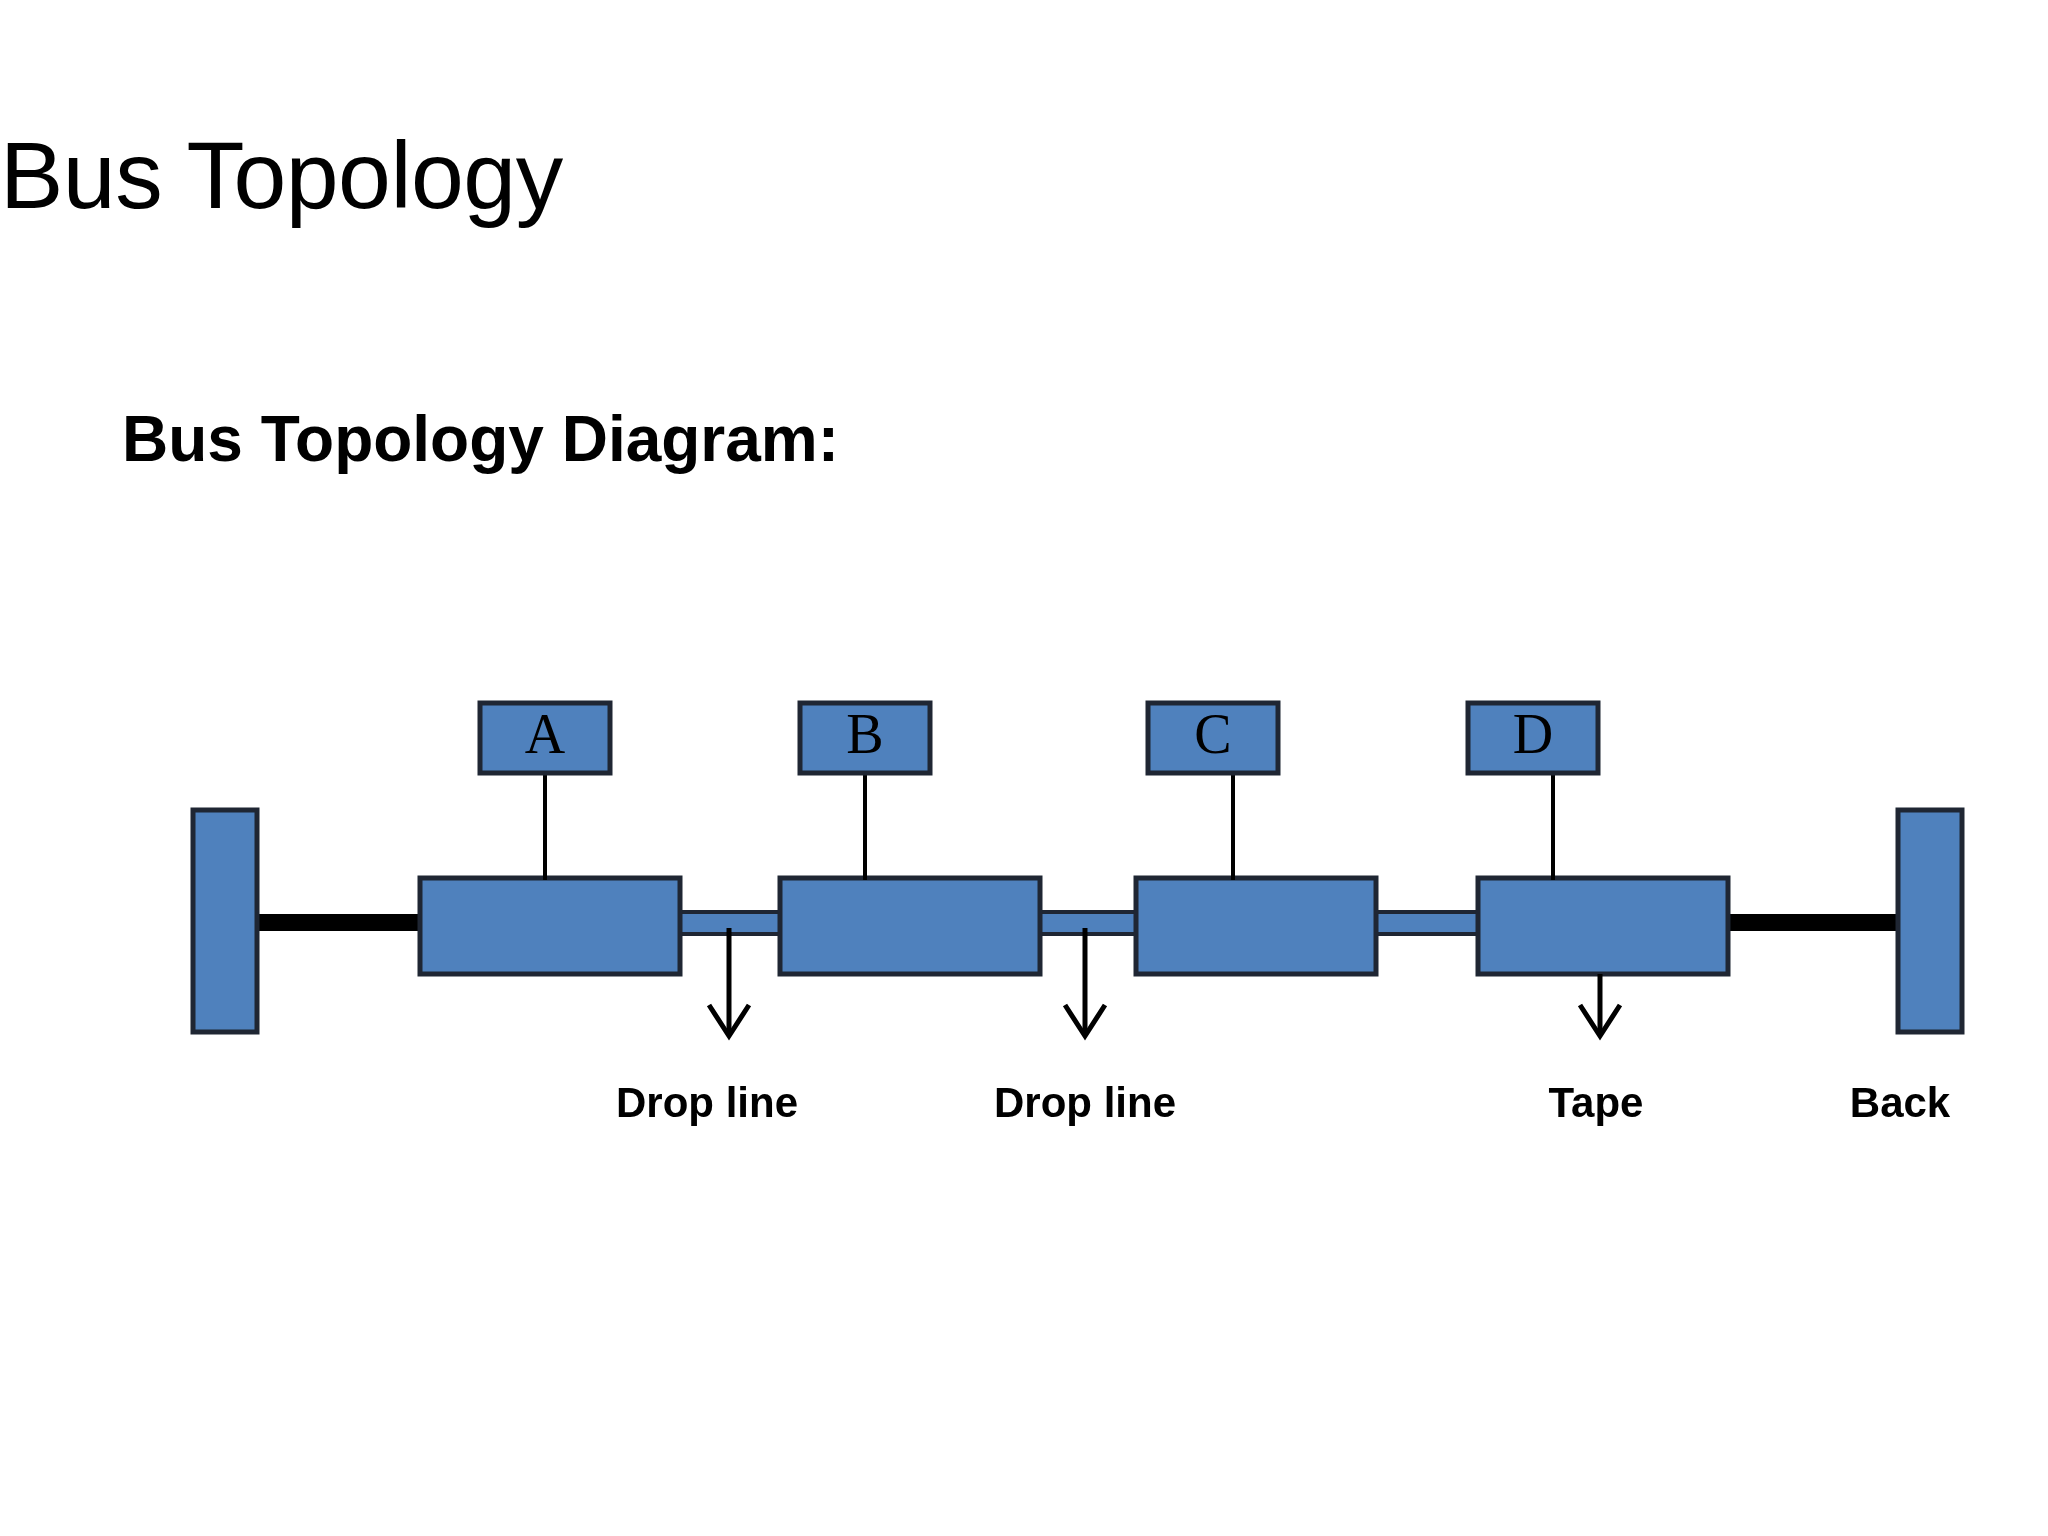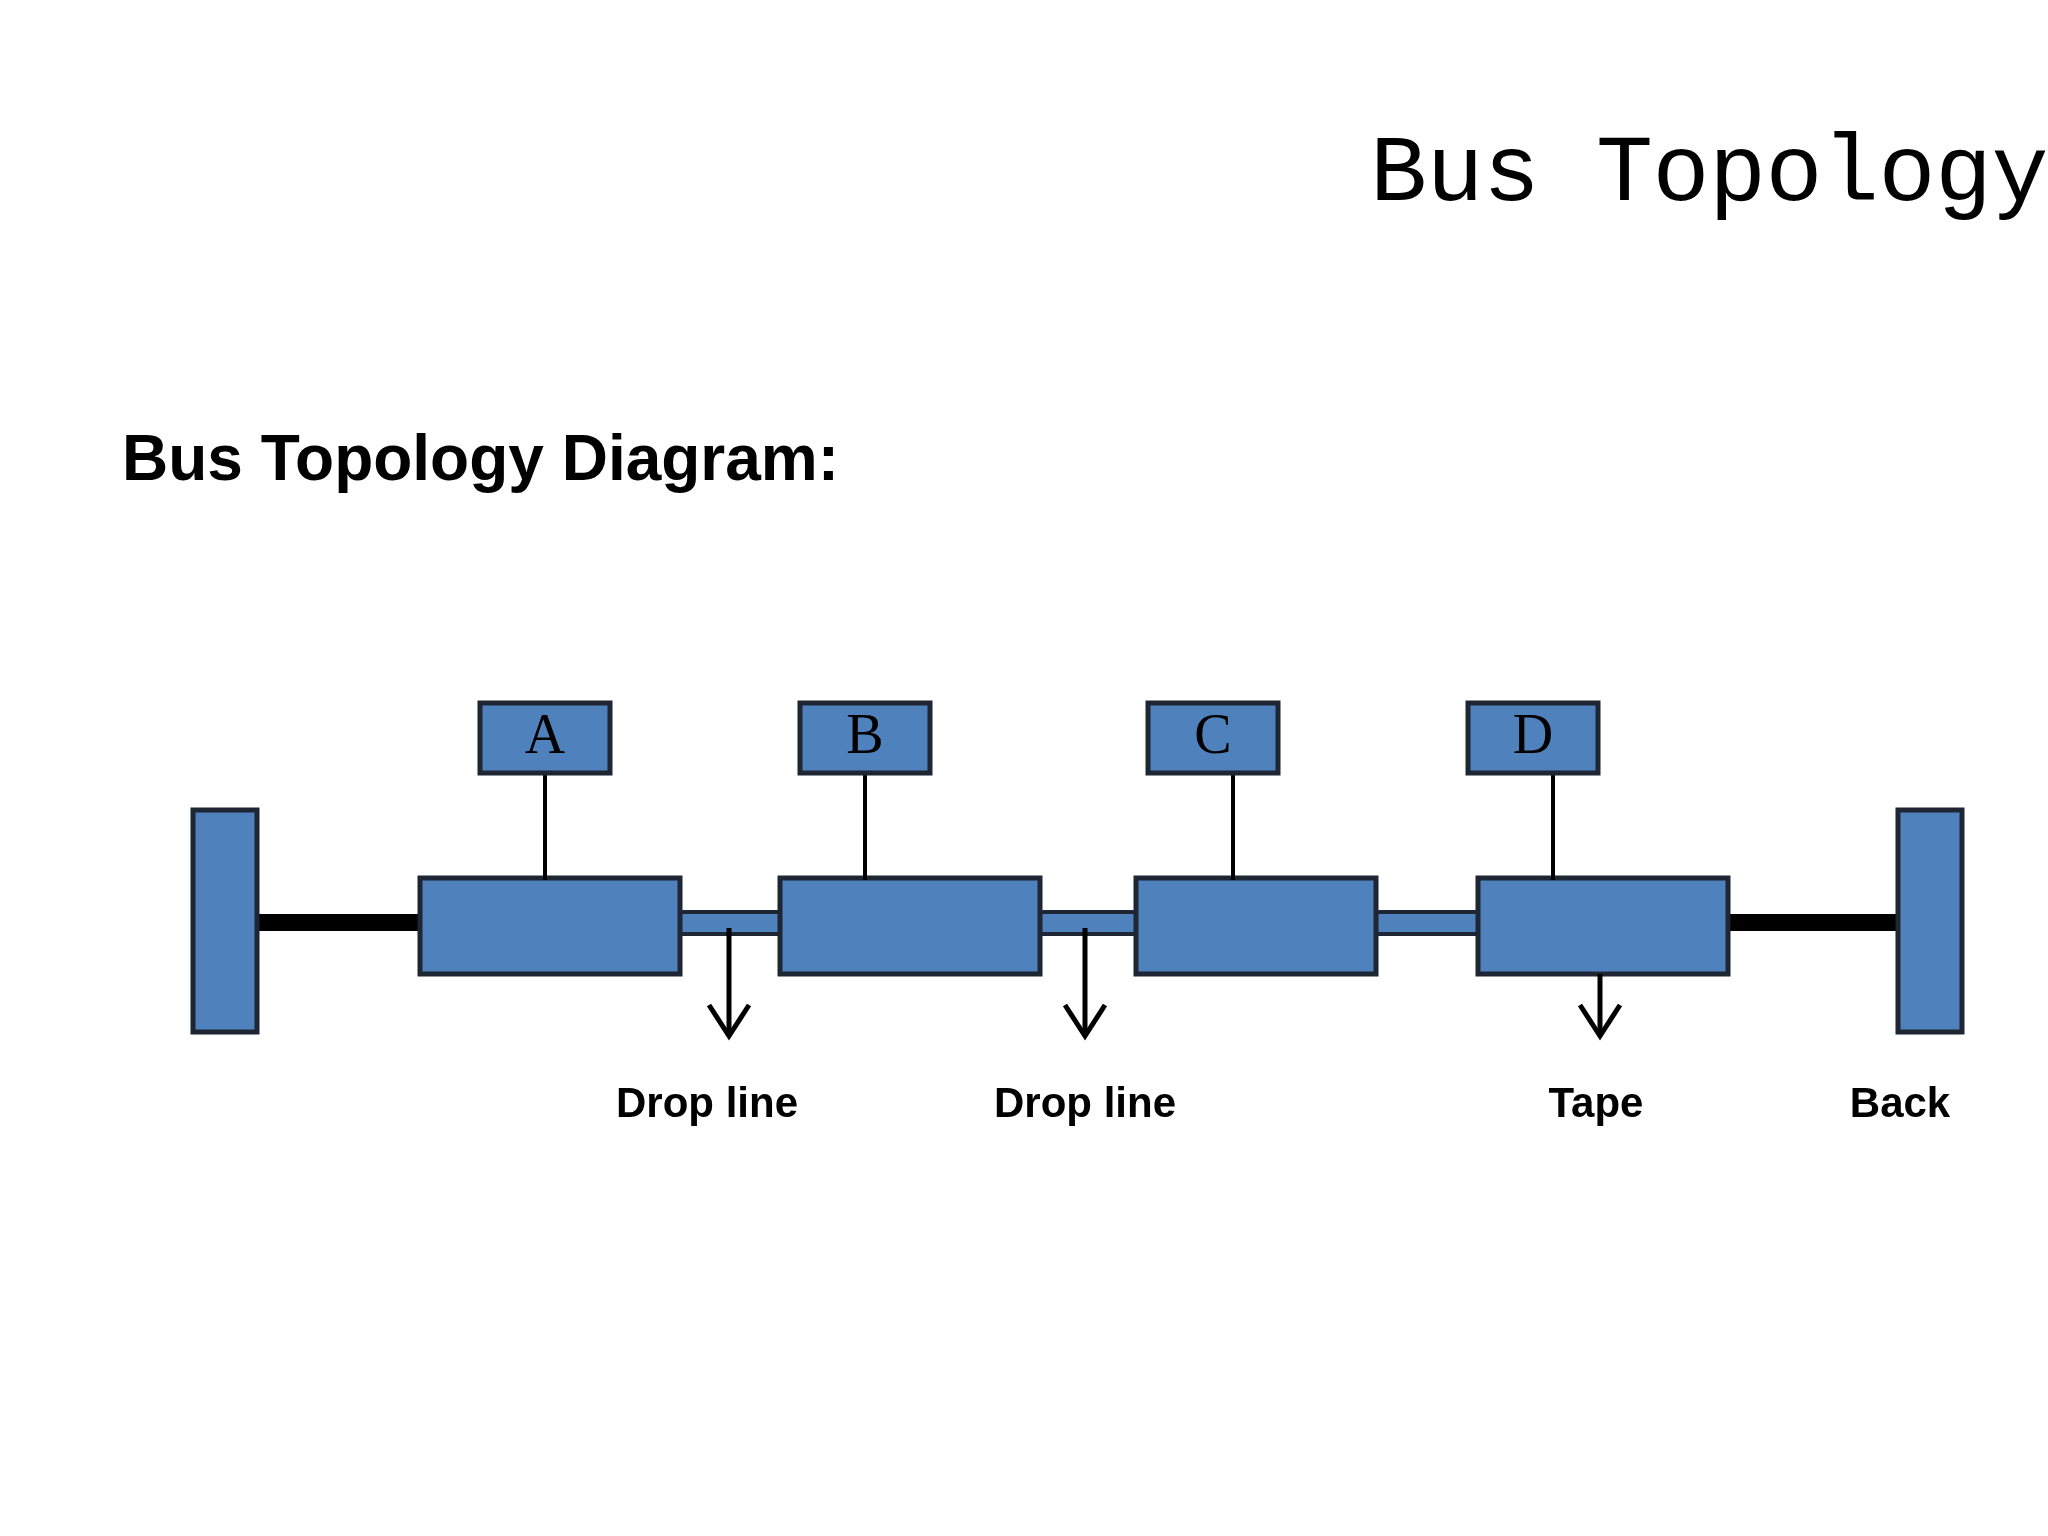--- a/index.html
+++ b/index.html
@@ -21,34 +21,34 @@
     inset: 0;
     background: #ffffff;
   }
 
   
   .slide-title {
     position: absolute;
     left: 0;
     top: 124px;
     width: 2048px;
-    text-align: right;
-    font-family: Liberation Mono, monospace;
+    text-align: left;
+    font-family: Liberation Sans, sans-serif;
     font-weight: 400;
     font-size: 95px;
     line-height: 1.08;
     color: #000000;
     letter-spacing: -0.5px;
     white-space: nowrap;
   }
 
   .section-heading {
     position: absolute;
     left: 122px;
-    top: 423px;
+    top: 404px;
     font-family: "Liberation Sans", sans-serif;
     font-weight: 700;
     font-size: 64px;
     line-height: 1.1;
     color: #000000;
     white-space: nowrap;
   }
 
   
   #diagram {

